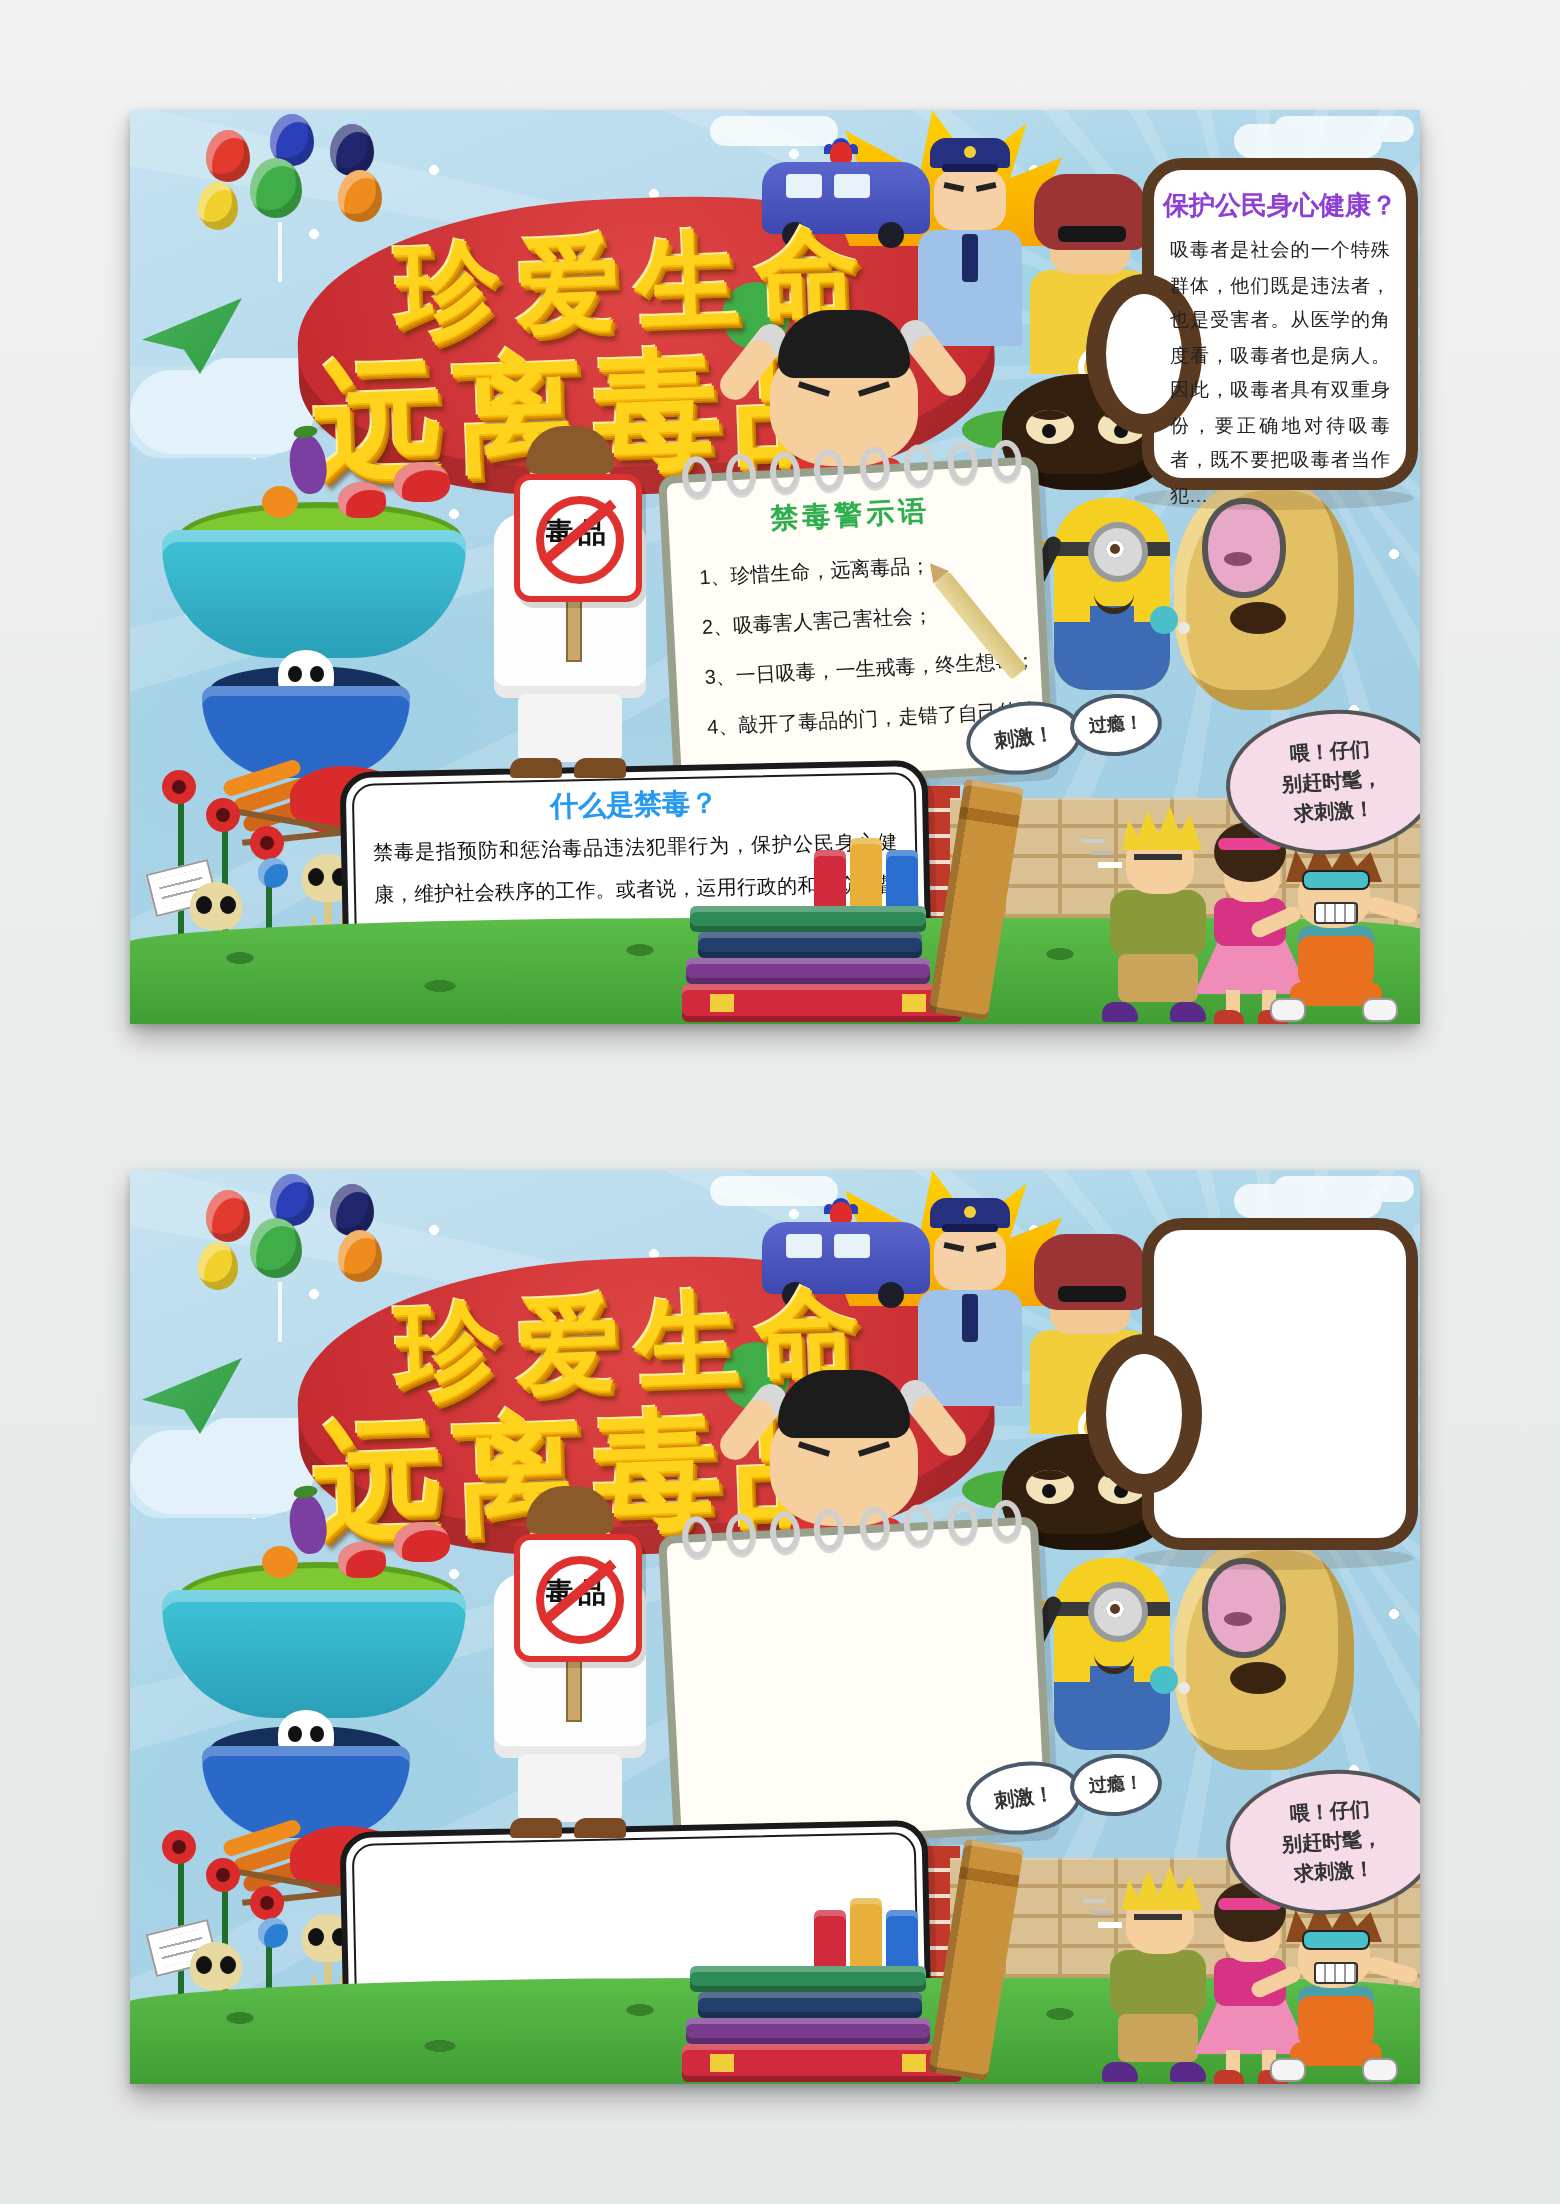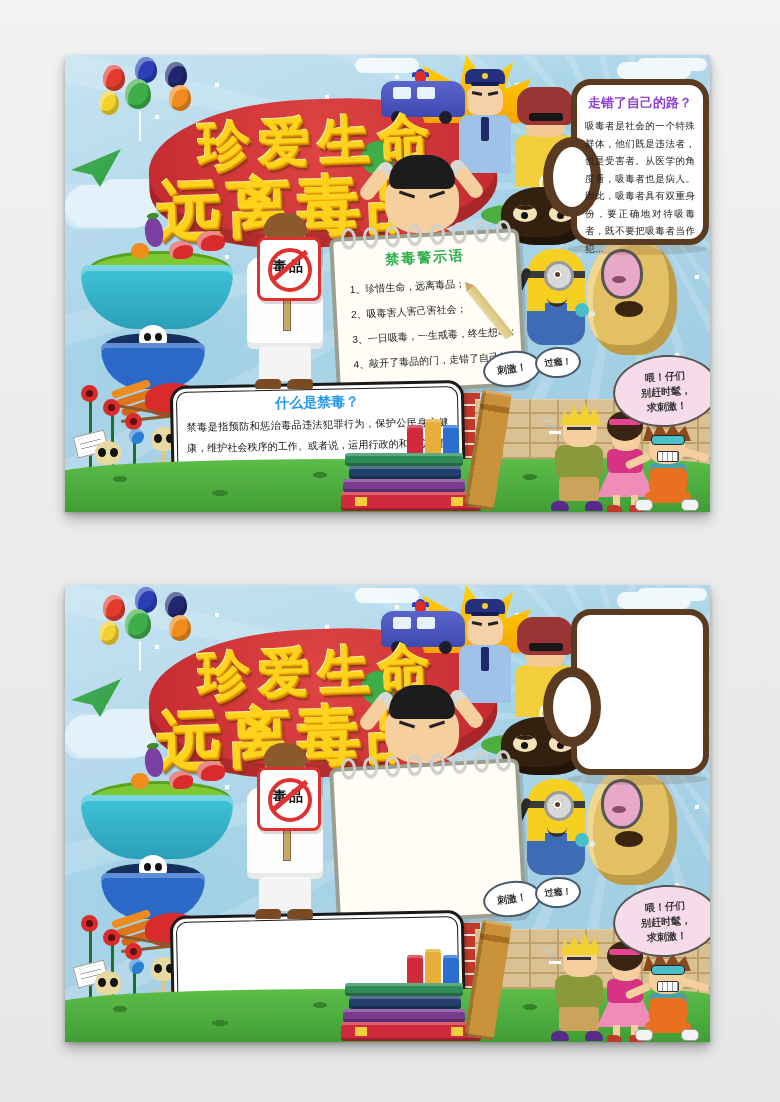--- a/index.html
+++ b/index.html
@@ -331,21 +331,21 @@
     <div class="abs victim z4">
       <div class="abs victim-arm va-l"></div>
       <div class="abs victim-arm va-r"></div>
       <div class="abs victim-shirt"></div>
       <div class="abs victim-face"></div>
       <div class="abs victim-hair"></div>
     </div>
     <div class="abs bush z2"></div>
 
     <div class="abs mug z4">
-      <div class="mug-title">走错了自己的路？</div>
+      <div class="mug-title">保护公民身心健康？</div>
       <div class="mug-body">吸毒者是社会的一个特殊群体，他们既是违法者，也是受害者。从医学的角度看，吸毒者也是病人。因此，吸毒者具有双重身份，要正确地对待吸毒者，既不要把吸毒者当作犯…</div>
     </div>
 
     <div class="abs hamster z3">
       <div class="abs ham-eye ham-e1"></div>
       <div class="abs ham-eye ham-e2"></div>
     </div>
     <div class="abs minion z3">
       <div class="abs min-overall"></div>
       <div class="abs min-strap"></div>

